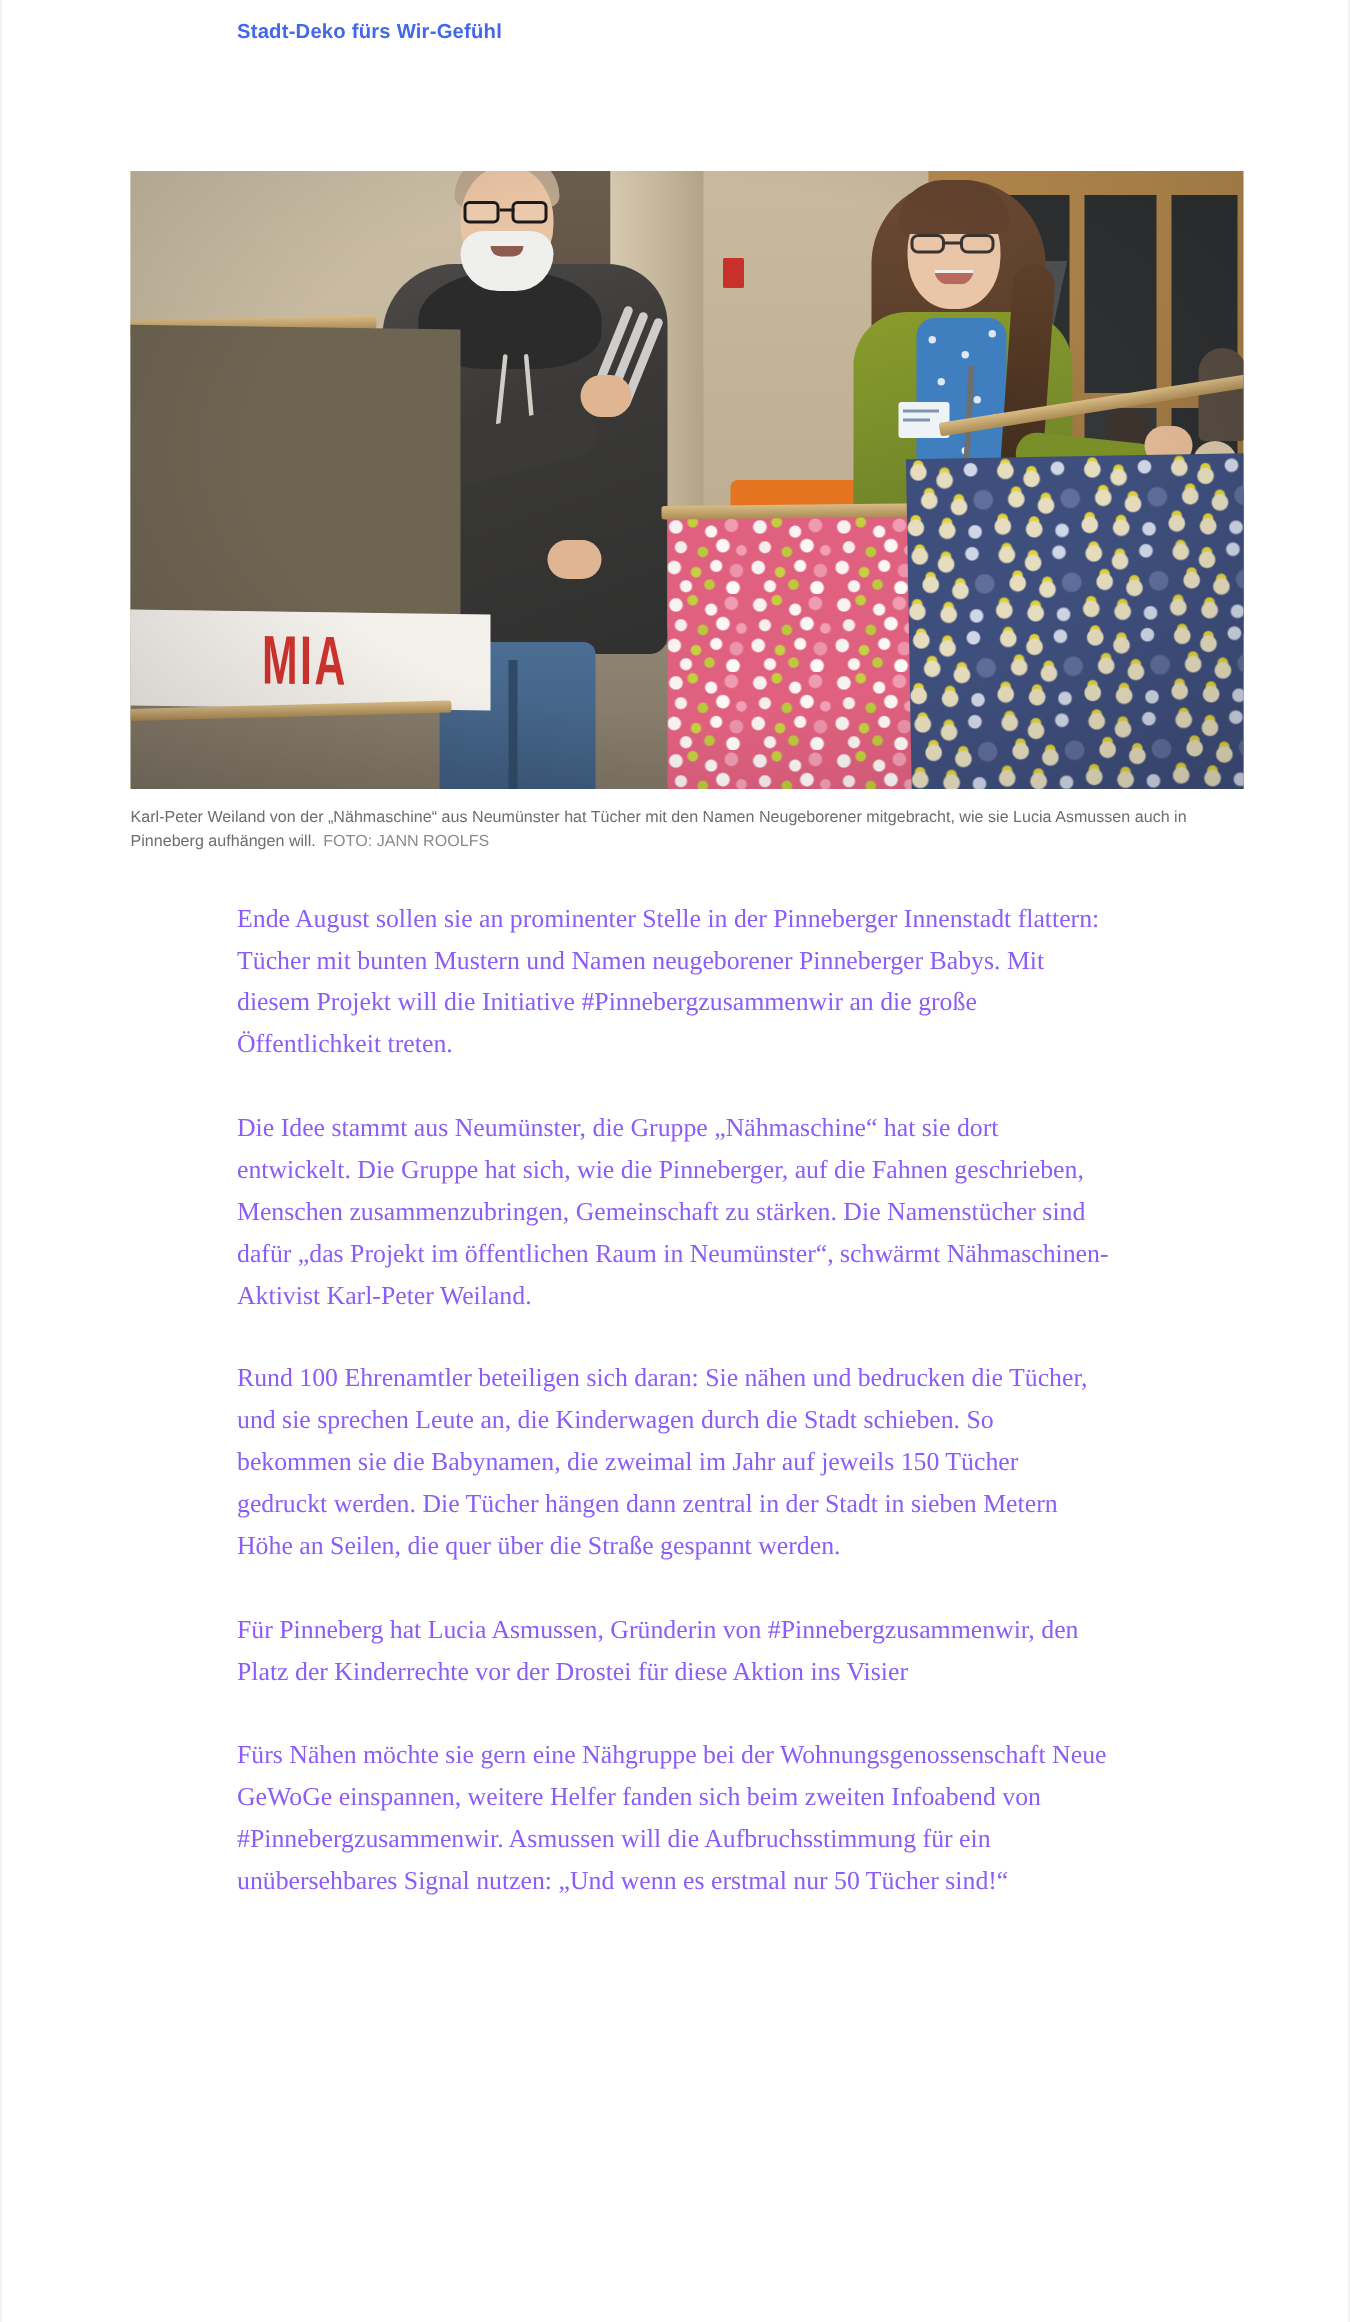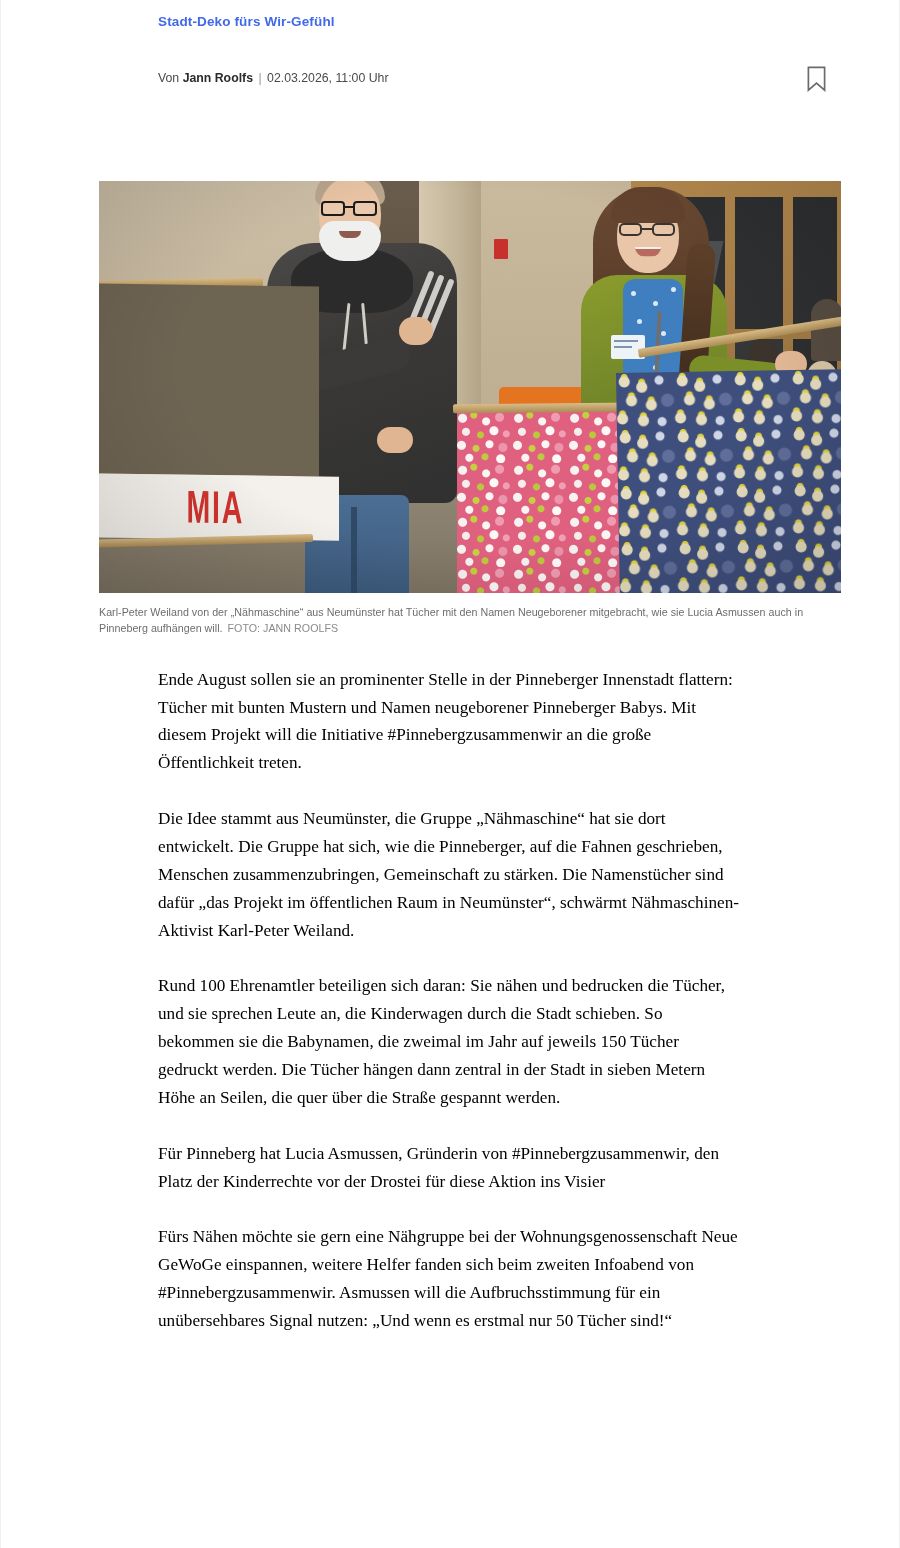--- a/index.html
+++ b/index.html
@@ -66,21 +66,21 @@
 
   .bookmark-btn {
     width: 34px; height: 40px;
     display: flex; align-items: flex-start; justify-content: center;
     background: none; border: none; padding: 0;
     cursor: pointer;
   }
 
   
   figure.photo {
-    margin: 75px 0 0 16px;
+    margin: 75px 0 0 4px;
     padding: 0 65px 0 82px;
   }
   .photo-frame {
     width: 742px;
     height: 412px;
     overflow: hidden;
     position: relative;
     background: #b6a895;
   }
   .caption {
@@ -95,21 +95,21 @@
   .caption .credit { color: #8a8a8a; margin-left: 5px; }
 
   
   .article-body {
     padding: 29px 150px 0 157px;
   }
   .article-body p {
     font-family: "Liberation Serif", serif;
     font-size: 17.2px;
     line-height: 1.62;
-    color: #000000;
+    color: #8b5cf6;
     margin: 0 0 28px 0;
     max-width: 583px;
   }
   .article-body h2 {
     font-family: "Liberation Serif", serif;
     font-size: 19.5px;
     font-weight: 700;
     color: #16160f;
     line-height: 1.35;
     margin: 0 0 26px 0;
@@ -466,35 +466,20 @@
   }
 </style>
 </head>
 <body>
 
 <div class="page">
 
   <div class="article-head">
     <a class="kicker">Stadt-Deko fürs Wir-Gefühl</a>
 
-    <div class="byline-row">
-      <div class="byline">
-        <span>Von</span>
-        <span class="author">Jann Roolfs</span>
-        <span class="sep">|</span>
-        <span>02.03.2026, 11:00 Uhr</span>
-      </div>
-      <button class="bookmark-btn">
-        <span>
-          <svg width="19" height="26" viewBox="0 0 19 26" aria-hidden="true">
-            <path d="M1.4 1.4 H17.6 V24.2 L9.5 17.1 L1.4 24.2 Z" fill="none" stroke="#6b6b6b" stroke-width="1.7" stroke-linejoin="miter"></path>
-          </svg>
-        </span>
-      </button>
-    </div>
   </div>
 
   <figure class="photo">
     <div class="photo-frame">
       <div class="scene">
 
         <div class="wall-left"></div>
         <div class="wall-mid"></div>
         <div class="door-dark"></div>
         <div class="pillar"></div>

